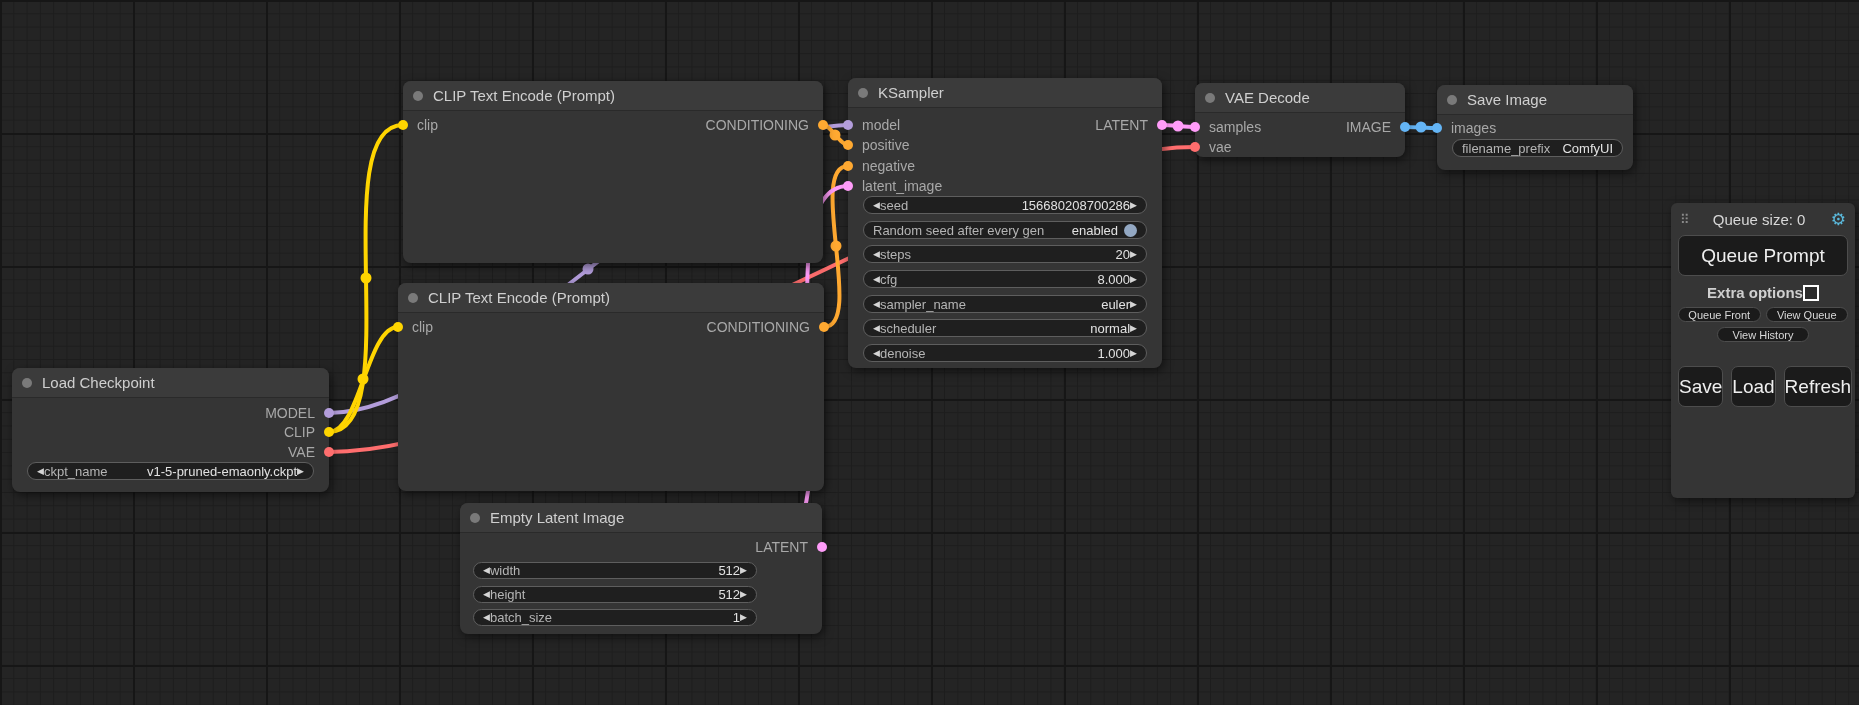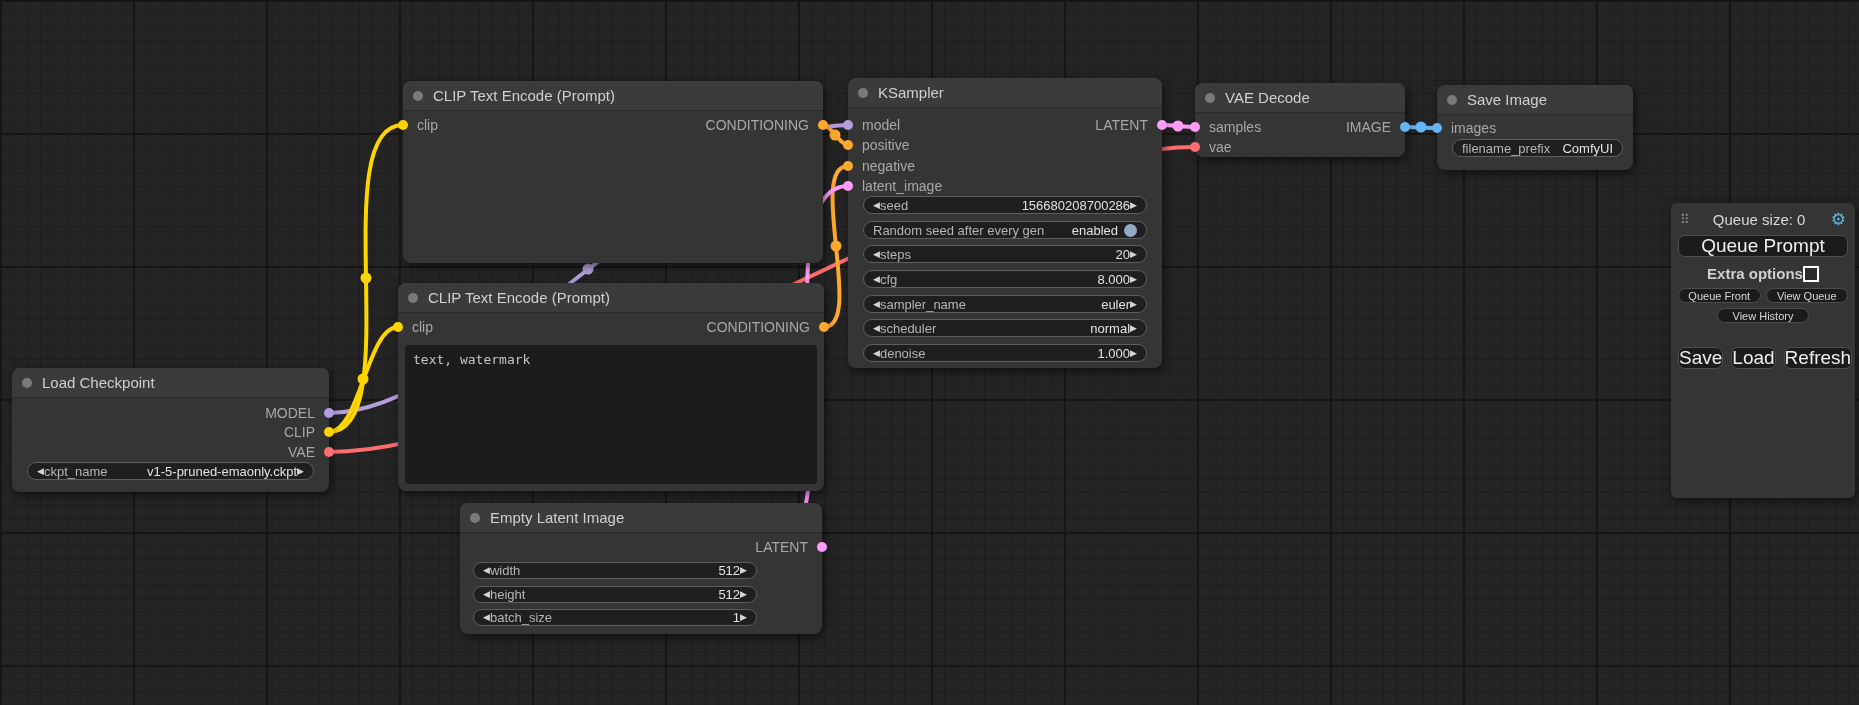--- a/index.html
+++ b/index.html
@@ -53,21 +53,21 @@
   }
   .mhead{display:flex;align-items:center;margin:0 2px 7px 2px;}
   .drag{color:#8a8a8a;font-size:13px;letter-spacing:-2px;}
   .qsize{flex:1;text-align:center;color:#d8d8d8;font-size:15px;}
   .gear{font-size:17px;line-height:1;}
   .btn{
     background:#1b1b1b;border:1px solid #4d4d4d;border-radius:7px;color:#efefef;
     display:flex;align-items:center;justify-content:center;box-sizing:border-box;
     cursor:default;
   }
-  .btn.big{height:22px;font-size:19px;flex:none;text-align:right;}
+  .btn.big{height:41px;font-size:19px;flex:none;text-align:right;}
   .btn.small{height:15px;font-size:11px;border-radius:9px;color:#d8d8d8;}
   .extras{display:flex;align-items:center;justify-content:center;margin:8px 0 6px 0;font-weight:bold;}
   .exlabel{color:#cfcfcf;font-size:15px;}
   .qcheck{width:12px;height:12px;border:2px solid #ffffff;background:#2b2b2b;}
   .row2{display:flex;gap:5px;margin-bottom:5px;}
   .row2 .btn{flex:1;}
   .rowh{display:flex;justify-content:center;margin-bottom:12px;}
   .rowh .btn{width:92px;}
   .stack{display:flex;flex-direction:row;gap:8px;margin-top:12px;}
 </style>
@@ -145,21 +145,20 @@
     <span class="ttext">CLIP Text Encode (Prompt)</span>
   </div>
   <div class="port in" style="top:37px;">
     <span class="pdot" style="background: rgb(255, 213, 0);"></span>
     <span class="plabel">clip</span>
   </div>
   <div class="port out" style="top:37px;">
     <span class="pdot" style="background: rgb(255, 169, 49);"></span>
     <span class="plabel">CONDITIONING</span>
   </div>
-  <div class="ntext" style="left:7px;top:62px;width:412px;height:139px;">text, watermark</div>
 </div>
 
 <div class="node" style="left:460px;top:503px;width:362px;height:131px;">
   <div class="ntitle">
     <span class="tdot" style="background: rgb(122, 122, 122);"></span>
     <span class="ttext">Empty Latent Image</span>
   </div>
   <div class="port out" style="top:37px;">
     <span class="pdot" style="background: rgb(255, 156, 249);"></span>
     <span class="plabel">LATENT</span>

